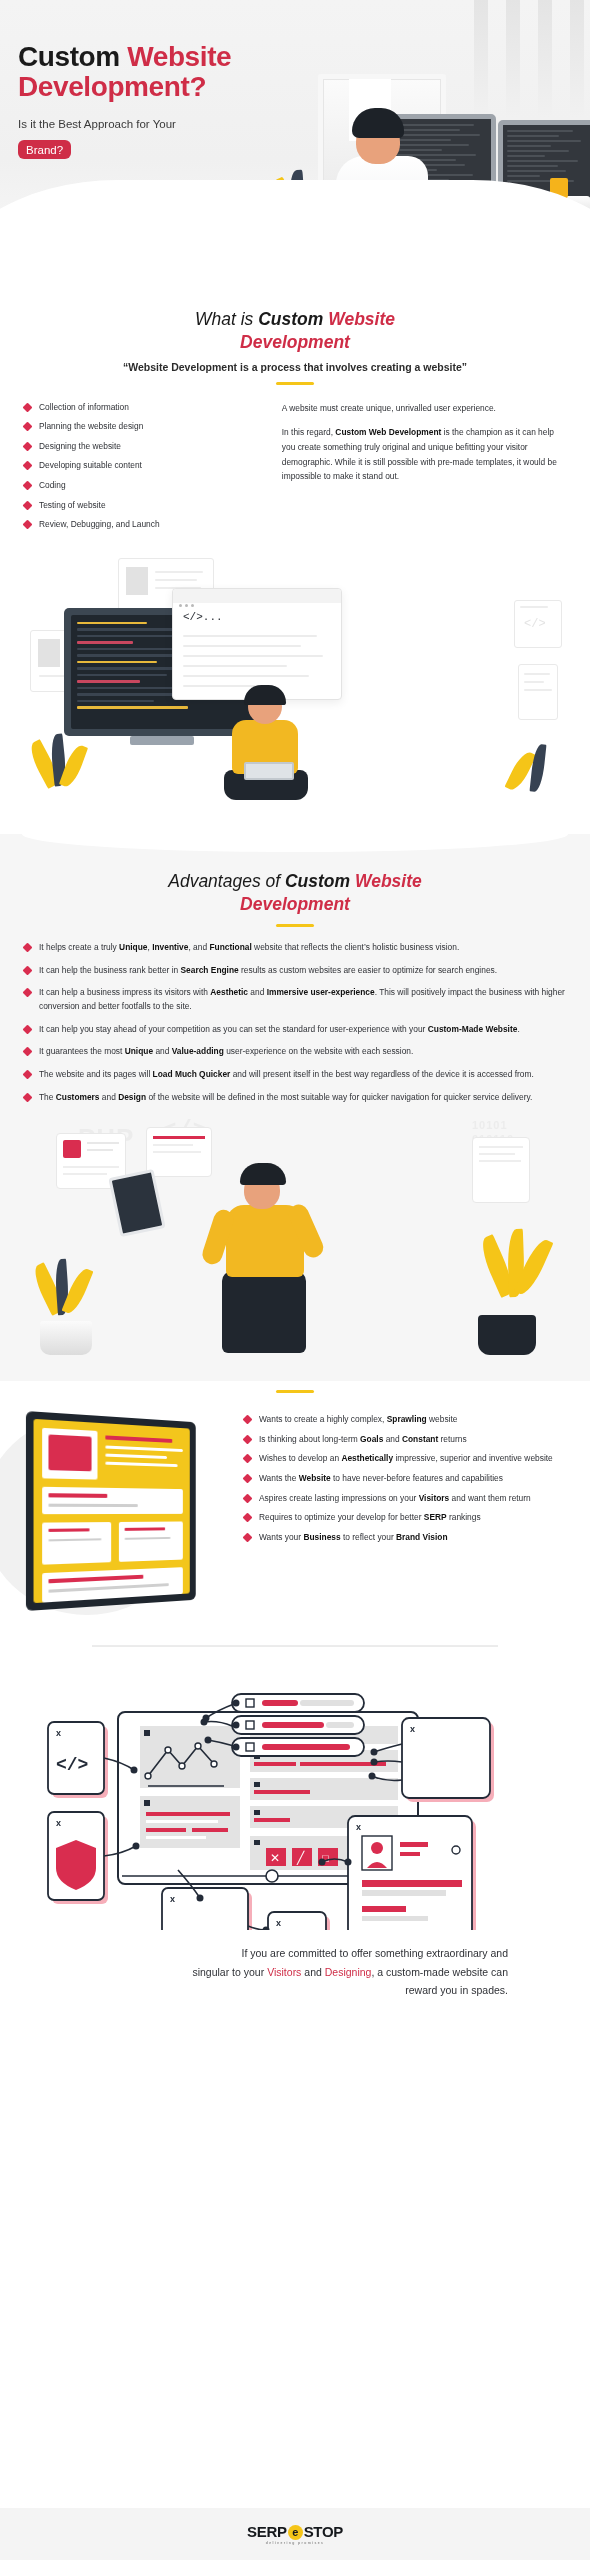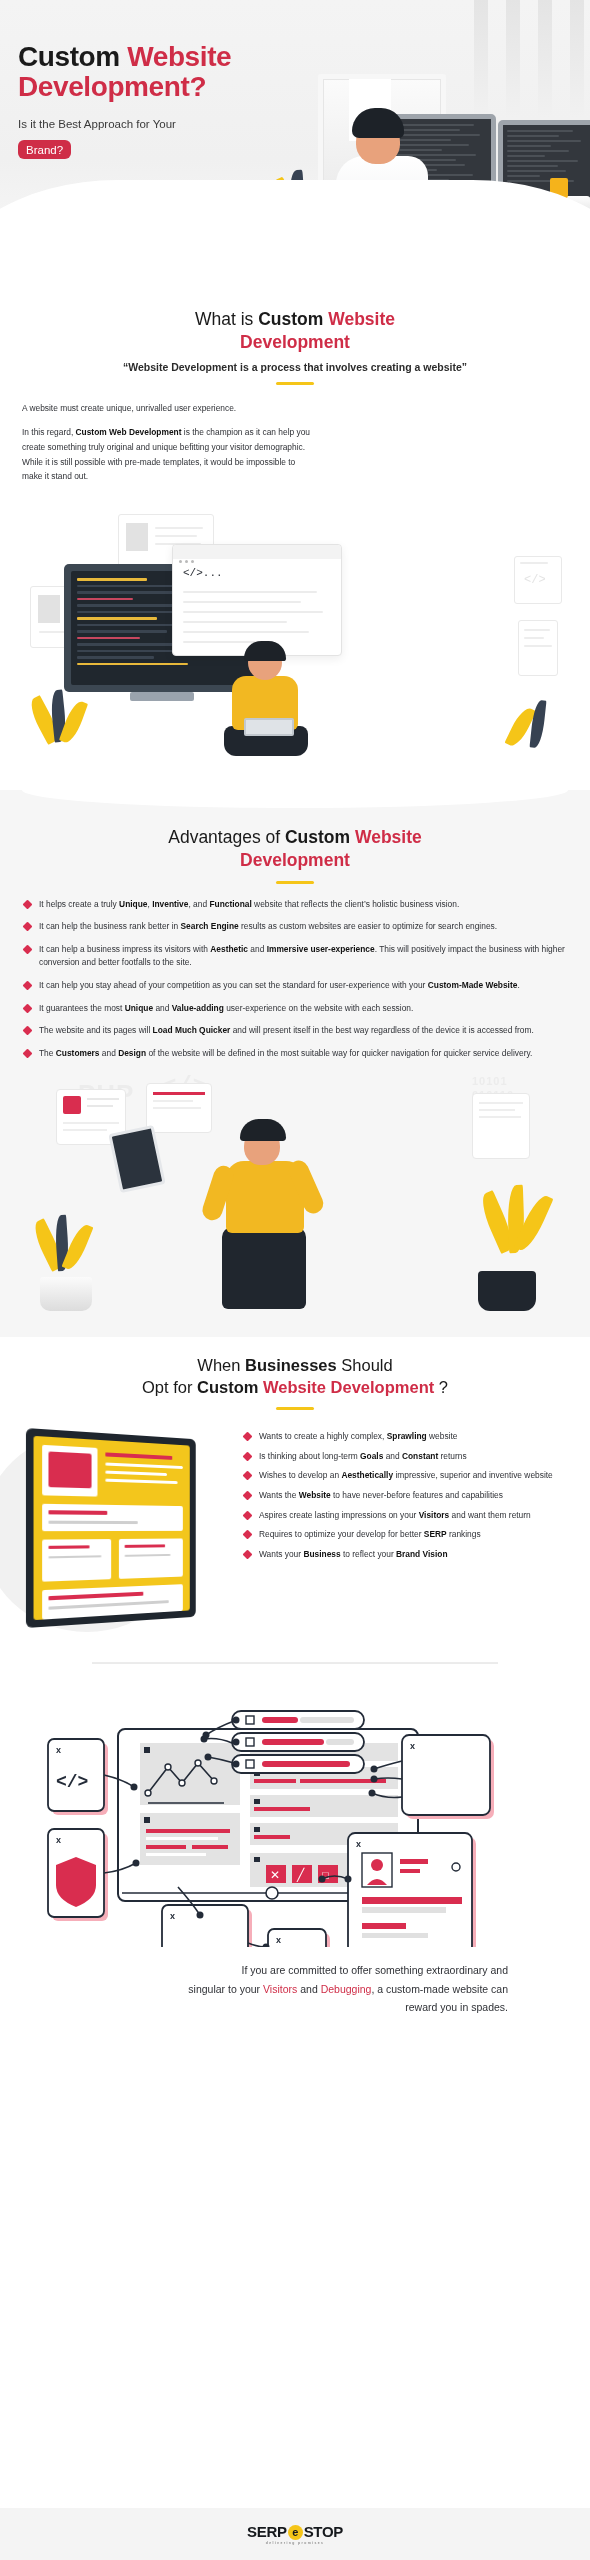--- a/index.html
+++ b/index.html
@@ -74,21 +74,21 @@
   .plant-pot { position:absolute; left:20px; bottom:42px; width:36px; height:34px;
     background:linear-gradient(180deg,#fbfbfb,#dcdcdc); border-radius:4px 4px 9px 9px; }
   .leaf { position:absolute; border-radius:60% 10% 60% 10%; }
   .cup { position:absolute; right:22px; bottom:90px; width:18px; height:22px;
     background:#f5b31b; border-radius:2px 2px 5px 5px; }
 
   
   .section { padding: 0 22px; }
   .sec-title {
     text-align:center; font-size: 17.5px; line-height:1.3; color:#1a1a1a;
-    font-weight:400; padding-top: 18px;
+    font-weight:400; padding-top: 18px; font-style: italic;
   }
   .sec-title b { font-weight:700; color:#1a1a1a; }
   .sec-title .red { color:#cf2d47; font-weight:700; }
   .quote {
     text-align:center; font-size: 10.5px; font-weight:700; color:#2b2b2b;
     margin-top: 7px;
   }
   .rule {
     width: 38px; height: 3px; background:#f5c518; margin: 9px auto 0; border-radius:2px;
   }
@@ -263,20 +263,31 @@
 
 <div class="section">
   <div class="sec-title">
     <span>What is </span><b>Custom </b><span class="red">Website</span><br>
     <span class="red">Development</span>
   </div>
   <div class="quote">“Website Development is a process that involves creating a website”</div>
   <div class="rule"></div>
 
   <div class="two-col">
+    <div class="col-left">
+      <ul class="bul">
+        <li>Collection of information</li>
+        <li>Planning the website design</li>
+        <li>Designing the website</li>
+        <li>Developing suitable content</li>
+        <li>Coding</li>
+        <li>Testing of website</li>
+        <li>Review, Debugging, and Launch</li>
+      </ul>
+    </div>
     <div class="col-right">
       <p>A website must create unique, unrivalled user experience.</p>
       <p><span>In this regard, </span><b>Custom Web Development</b><span> is the champion as it can help you create something truly original and unique befitting your visitor demographic. While it is still possible with pre-made templates, it would be impossible to make it stand out.</span></p>
     </div>
   </div>
 
   <div class="ill-dev">
     <div class="card-ghost" style="left:8px;top:86px;width:92px;height:62px">
       <div class="thumb"></div>
       <div class="ln" style="left:36px;top:12px;width:46px"></div>
@@ -404,24 +415,20 @@
     <div style="position:absolute;left:18px;bottom:8px;width:52px;height:34px;background:linear-gradient(180deg,#fbfbfb,#dcdcdc);border-radius:3px 3px 10px 10px"></div>
 
     <div class="leaf-y" style="right:62px;top:122px;width:18px;height:62px;transform:rotate(-24deg)"></div>
     <div class="leaf-y" style="right:44px;top:116px;width:16px;height:68px;transform:rotate(-2deg)"></div>
     <div class="leaf-y" style="right:26px;top:124px;width:17px;height:60px;transform:rotate(24deg)"></div>
     <div style="position:absolute;right:32px;bottom:8px;width:58px;height:40px;background:#20262e;border-radius:4px 4px 12px 12px"></div>
   </div>
 </div>
 
 <div class="section">
-  <div class="sec-title" style="font-size:16.5px">
-    <span>When </span><b>Businesses</b><span> Should</span><br>
-    <span>Opt for </span><b>Custom </b><span class="red">Website Development</span><span> ?</span>
-  </div>
   <div class="rule"></div>
 
   <div class="when-wrap">
     <div class="when-ill">
       <div class="wi-circle"></div>
       <div class="wi-frame">
         <div class="wi-inner">
           <div class="blk" style="left:8px;top:8px;width:54px;height:48px"></div>
           <div class="dk" style="left:14px;top:14px;width:42px;height:34px;background:#d92d4f;border-radius:2px"></div>
           <div class="red" style="left:70px;top:12px;width:72px;height:4px"></div>
@@ -590,21 +597,21 @@
         <circle cx="184" cy="88" r="3.5"></circle>
         <circle cx="186" cy="110" r="3.5"></circle>
         <circle cx="244" cy="300" r="3.5"></circle>
         <circle cx="326" cy="232" r="3.5"></circle>
       </g>
     </svg>
   </div>
 
   <div class="outro">
     <span>If you are committed to offer something extraordinary and</span><br>
-    <span>singular to your </span><span class="red">Visitors</span><span> and </span><span class="red">Debugging</span><span>, a custom-made website can</span><br>
+    <span>singular to your </span><span class="red">Visitors</span><span> and </span><span class="red">Designing</span><span>, a custom-made website can</span><br>
     <span>reward you in spades.</span>
   </div>
 </div>
 
 <div class="footer">
   <div class="logo">
     <span>SERP</span><span class="e">e</span><span>STOP</span>
     <small>delivering promises</small>
   </div>
 </div>

